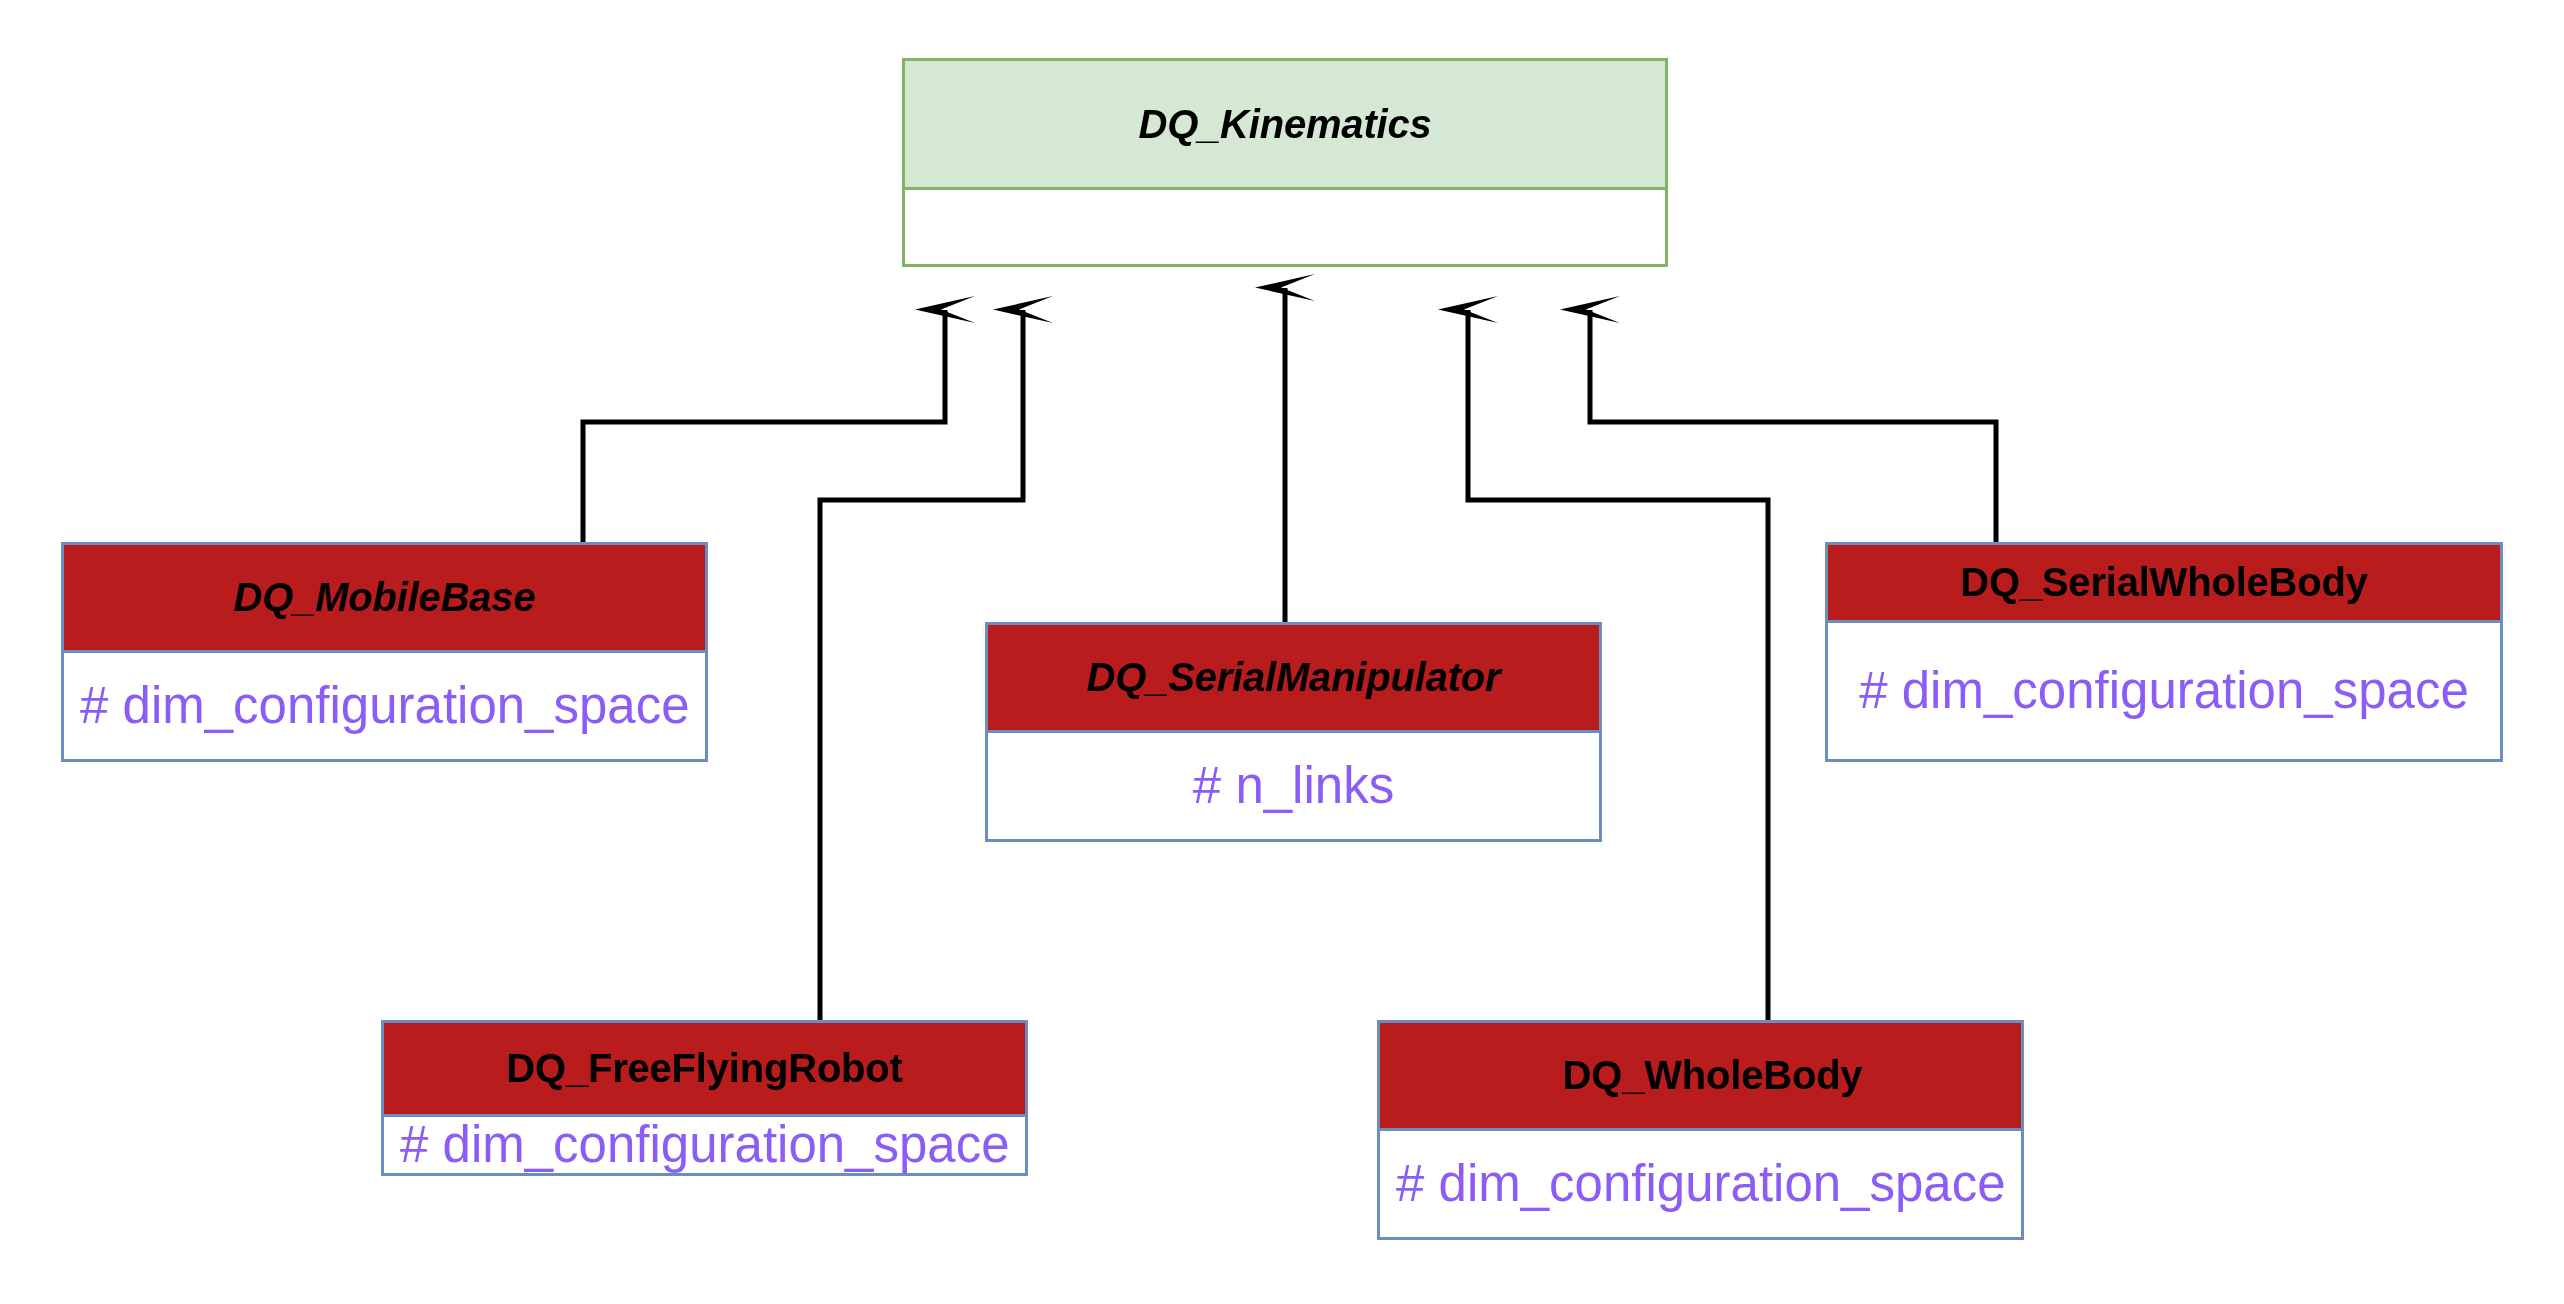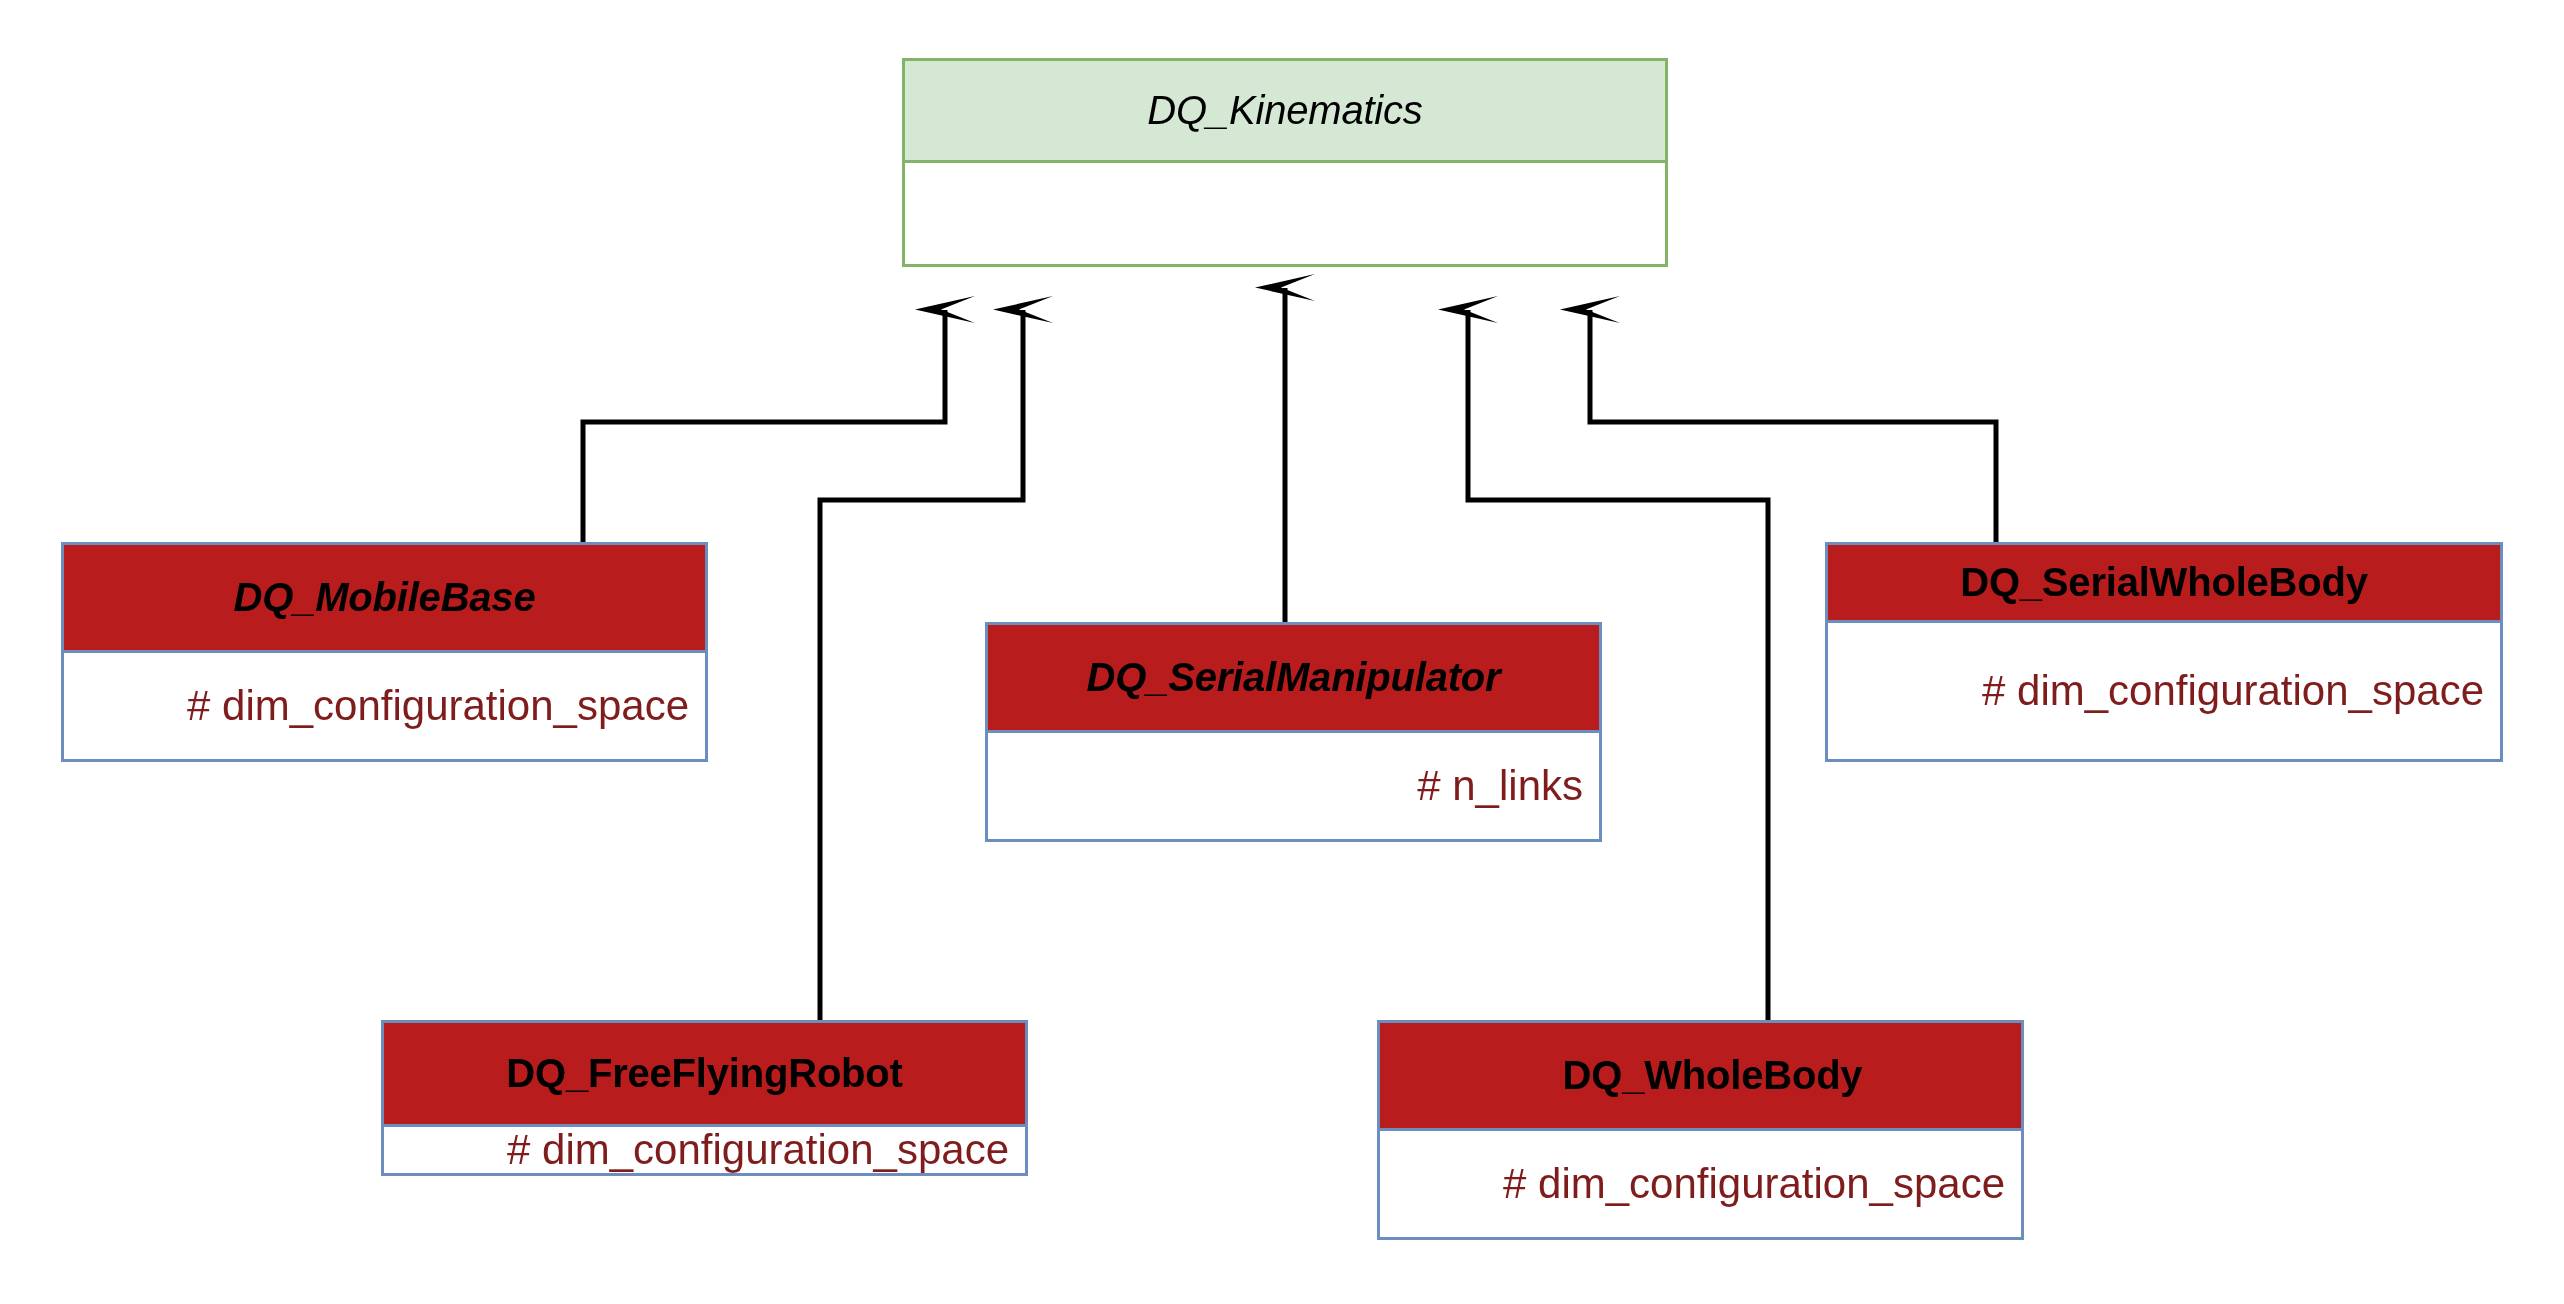--- a/index.html
+++ b/index.html
@@ -63,23 +63,23 @@
   .class-body {
     box-sizing: border-box;
     flex: 1 1 auto;
     display: flex;
     flex-direction: column;
     justify-content: center;
     background: #ffffff;
     padding: 0 16px;
   }
   .attribute {
-    font-size: 42px;
-    color: #7f1d1d;
-    text-align: right;
+    font-size: 51px;
+    color: #8b5cf6;
+    text-align: center;
     white-space: nowrap;
     line-height: 1.1;
   }
   .class-body.empty {
     padding: 0;
   }
 </style>
 </head>
 <body>
 
@@ -94,21 +94,21 @@
     <g id="edge-group" fill="none" stroke="#000000" stroke-width="5" stroke-linecap="butt" stroke-linejoin="miter">
         <path d="M583,542 L583,422 L945,422 L945,310" marker-end="url(#gen-arrow)"></path>
         <path d="M820,1020 L820,500 L1023,500 L1023,310" marker-end="url(#gen-arrow)"></path>
         <path d="M1285,622 L1285,288" marker-end="url(#gen-arrow)"></path>
         <path d="M1768,1020 L1768,500 L1468,500 L1468,310" marker-end="url(#gen-arrow)"></path>
         <path d="M1996,542 L1996,422 L1590,422 L1590,310" marker-end="url(#gen-arrow)"></path>
       </g>
   </svg>
 
   <div class="uml-class root" style="left: 902px; top: 58px; width: 766px; height: 209px;">
-    <div class="class-header" style="height: 102px;">DQ_Kinematics</div>
+    <div class="class-header" style="height: 129px; font-weight: bold;">DQ_Kinematics</div>
     <div class="class-body empty"></div>
   </div>
 
   <div class="uml-class" style="left: 61px; top: 542px; width: 647px; height: 220px;">
     <div class="class-header abstract" style="height: 108px;">DQ_MobileBase</div>
     <div class="class-body">
       <div class="attribute"># dim_configuration_space</div>
     </div>
   </div>
 

